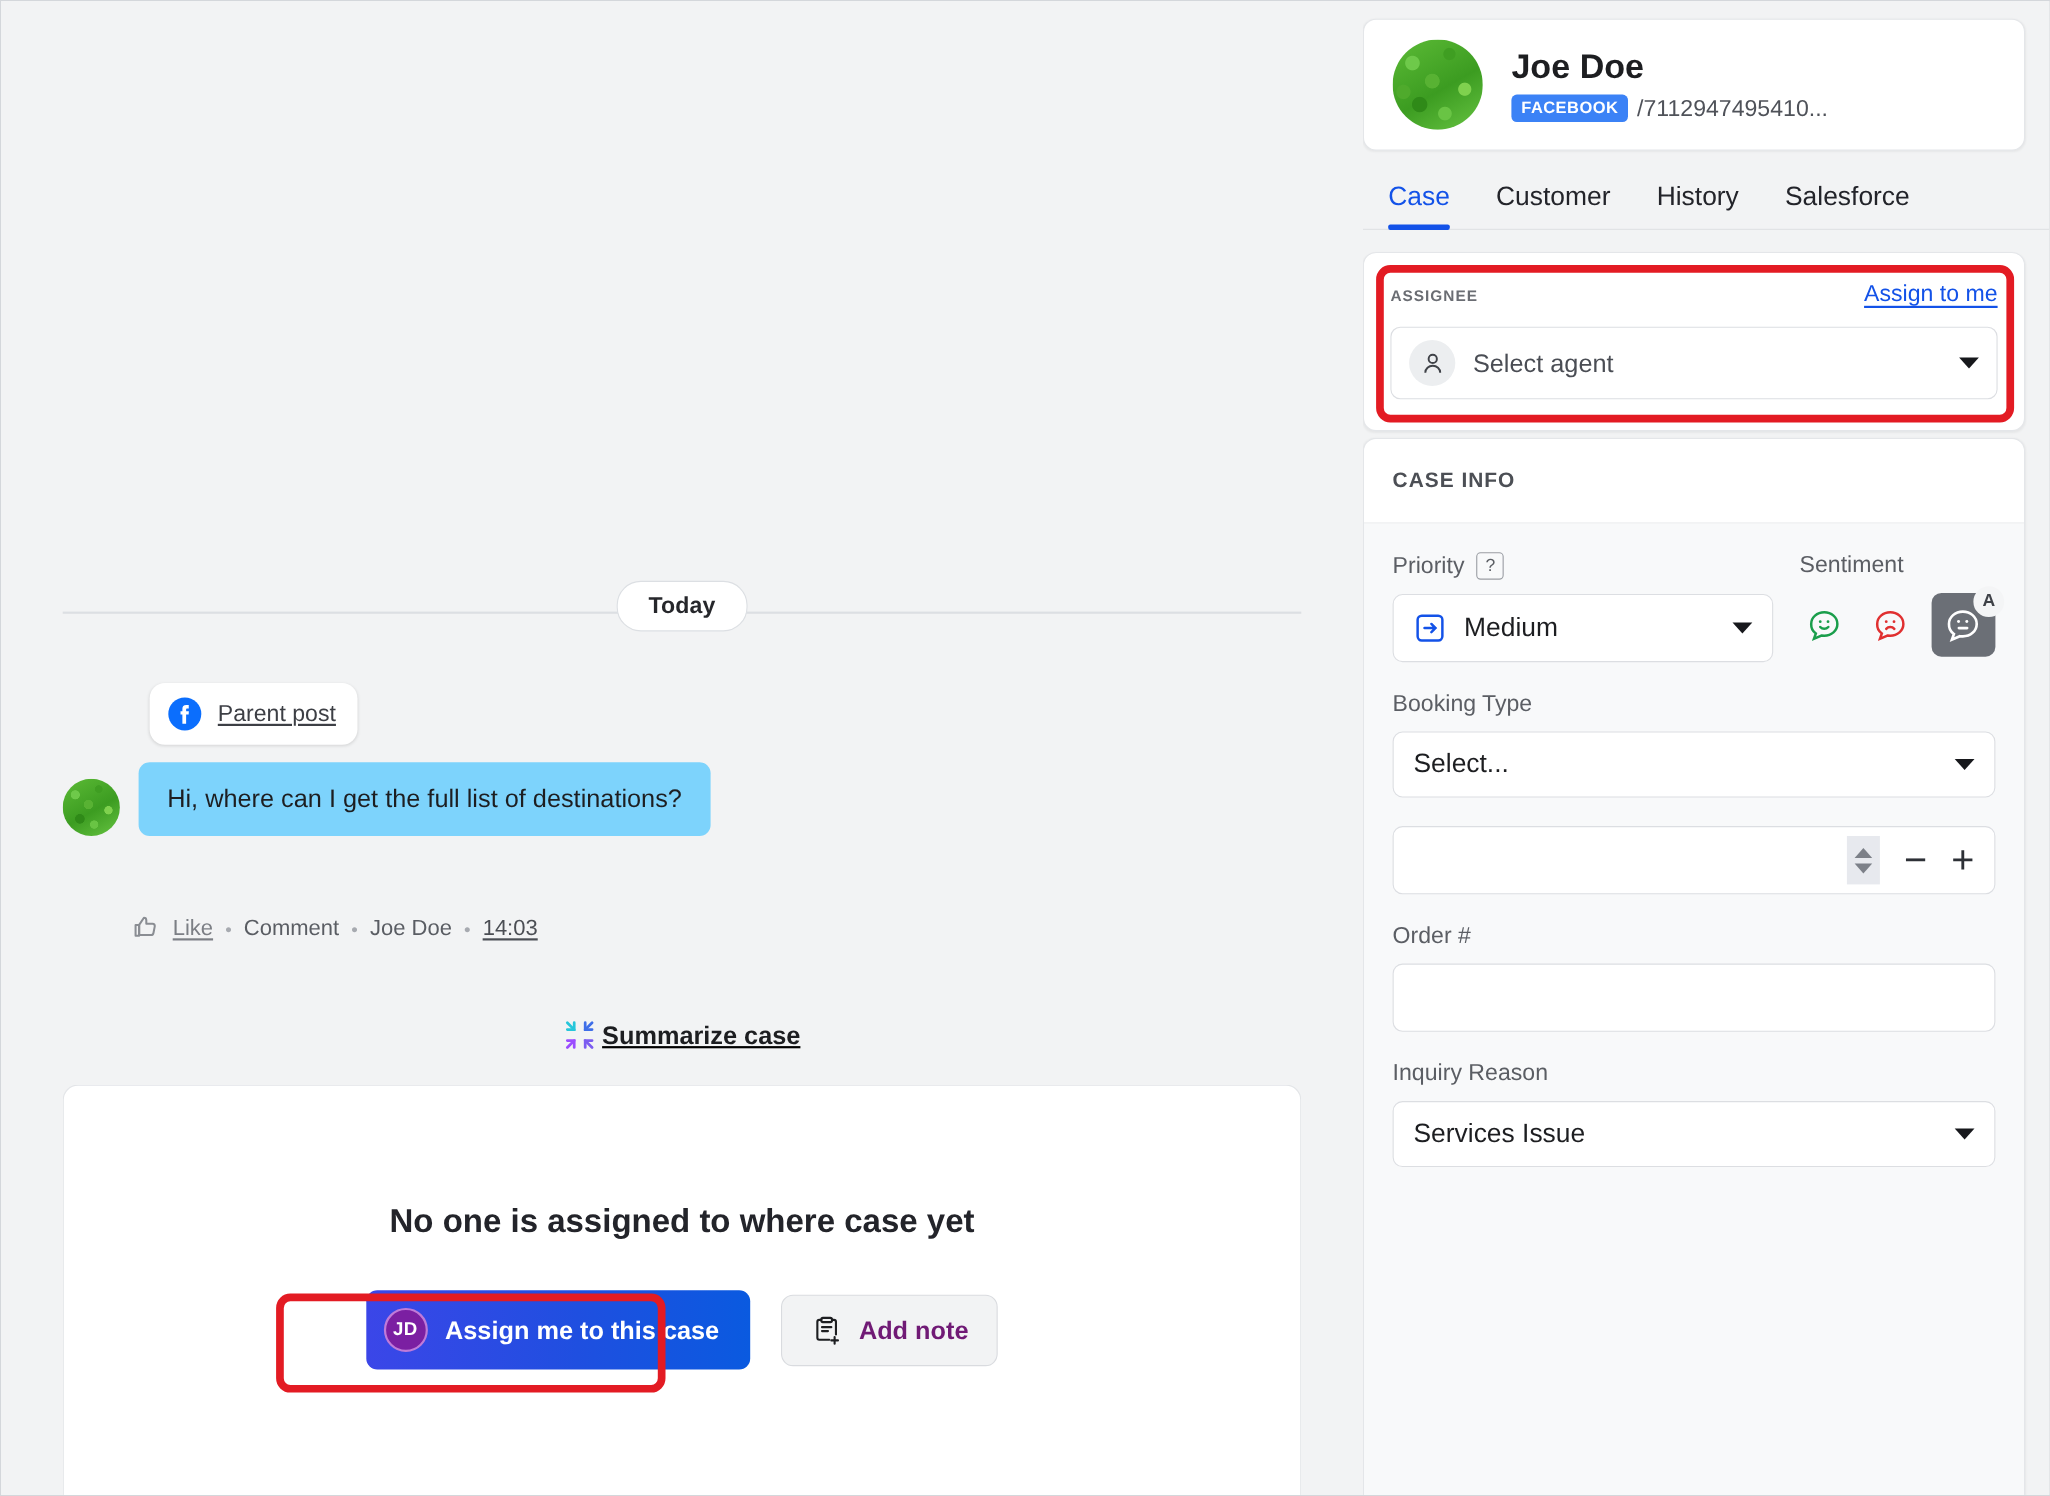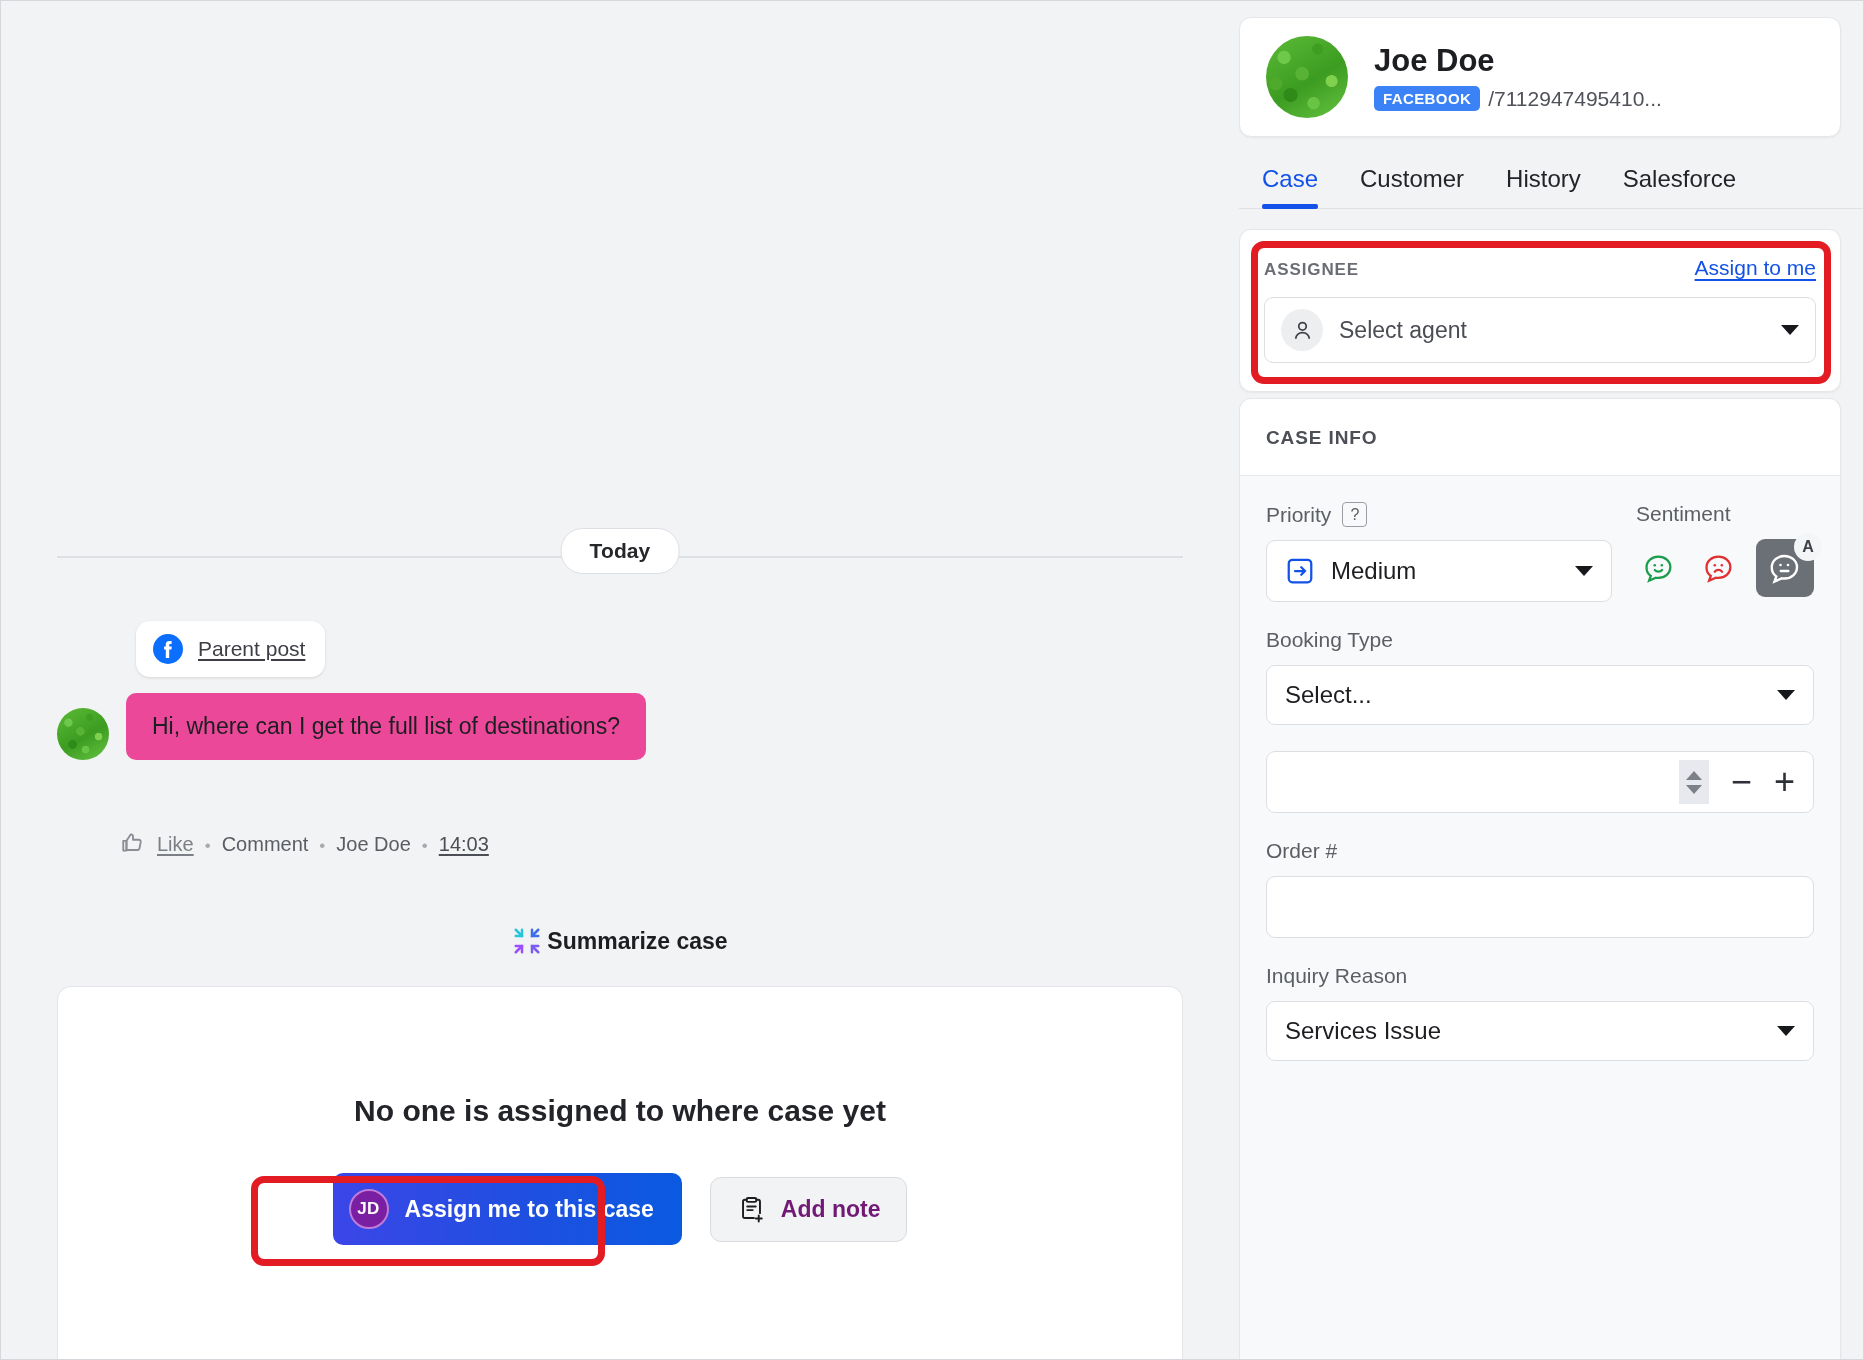--- a/index.html
+++ b/index.html
@@ -88,21 +88,21 @@
     background:
       radial-gradient(circle at 22% 28%, #6ec94a 0 7%, transparent 8%),
       radial-gradient(circle at 63% 18%, #3f9e22 0 6%, transparent 7%),
       radial-gradient(circle at 80% 55%, #7fd14e 0 7%, transparent 8%),
       radial-gradient(circle at 30% 70%, #2f8a18 0 8%, transparent 9%),
       radial-gradient(circle at 55% 80%, #69c444 0 7%, transparent 8%),
       radial-gradient(circle at 45% 45%, #58b233 0 10%, transparent 11%),
       linear-gradient(150deg, #5cbb36, #3c9c21 55%, #67c442);
   }
   .bubble {
-    background: #ec4899;
+    background: #7dd3fc;
     border-radius: 10px;
     padding: 19px 26px;
     font-size: 23px;
     color: #1d1e21;
     max-width: 760px;
     line-height: 1.25;
   }
 
   
   .meta-line {
@@ -131,20 +131,21 @@
 
   
   .summarize {
     position: absolute;
     top: 925px;
     left: 0; right: 0;
     display: flex;
     justify-content: center;
     align-items: center;
     gap: 5px;
+    text-decoration: underline;
   }
   .sum-icon { width: 30px; height: 30px; display:block; }
   .sum-label { font-size: 23px; font-weight: bold; color: #1d1e21; }
 
   
   .assign-card {
     position: absolute;
     top: 985px;
     left: 56px;
     right: 56px;
@@ -316,21 +317,21 @@
   
   .assignee-wrap { position: relative; margin-top: 20px; }
   .assignee-card { padding: 26px 24px 28px 24px; }
   .assignee-head {
     display: flex;
     justify-content: space-between;
     align-items: baseline;
     margin-bottom: 17px;
   }
   .assignee-label {
-    font-size: 17px;
+    font-size: 14px;
     font-weight: bold;
     color: #6a6d73;
     letter-spacing: .9px;
   }
   .assign-to-me {
     font-size: 21px;
     color: #1352e8;
     text-decoration: underline;
     text-underline-offset: 4px;
     cursor: pointer;

